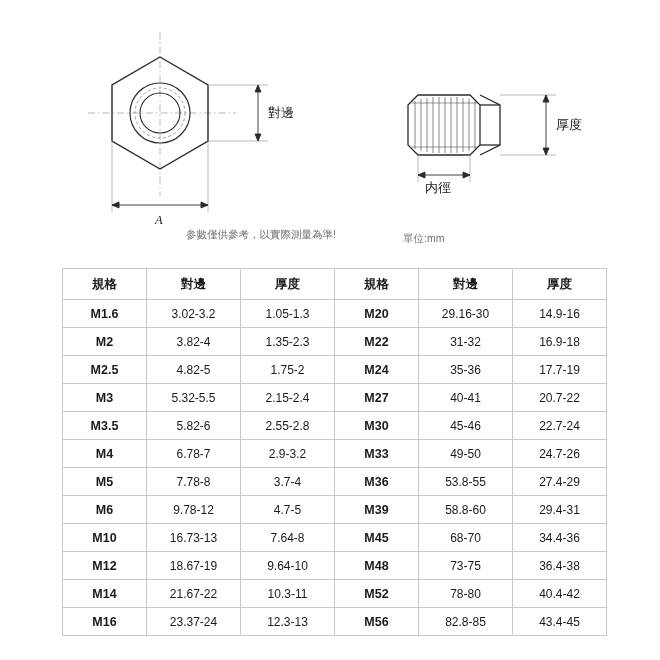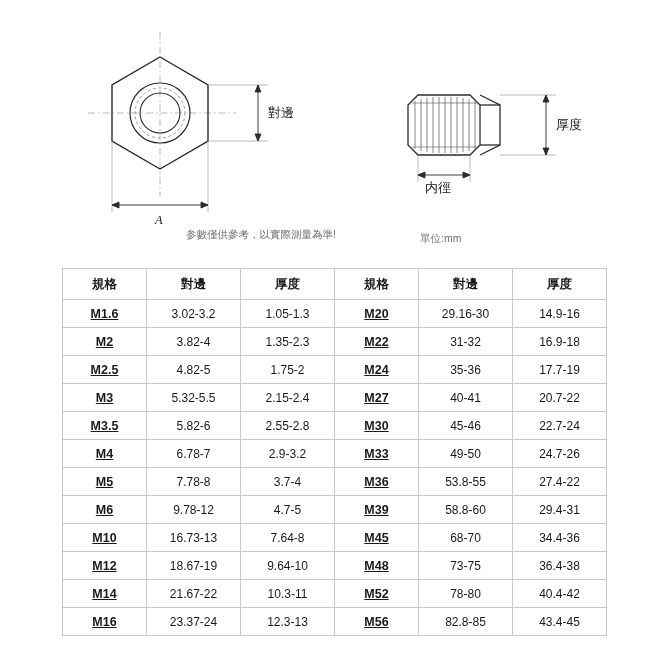--- a/index.html
+++ b/index.html
@@ -34,21 +34,21 @@
   .note-left {
     position: absolute;
     left: 186px;
     top: 228px;
     font-size: 10.5px;
     color: #6f6f6f;
     white-space: nowrap;
   }
   .note-right {
     position: absolute;
-    left: 420px;
+    left: 403px;
     top: 232px;
     font-size: 10.5px;
     color: #6f6f6f;
     white-space: nowrap;
   }
 
   
   .table-wrap {
     position: absolute;
     left: 62px;
@@ -70,21 +70,20 @@
     font-weight: normal;
   }
   table.spec thead th {
     font-weight: bold;
     font-size: 12.5px;
     height: 30px;
   }
   table.spec td.size {
     font-weight: bold;
     font-size: 12.5px;
-    text-decoration: underline;
   }
   col.c-size { width: 84px; }
   col.c-val  { width: 94px; }
 </style>
 </head>
 <body>
 
 <div class="page">
 
   <div class="diagram-area">
@@ -247,21 +246,21 @@
           <td class="size">M33</td>
           <td>49-50</td>
           <td>24.7-26</td>
         </tr>
         <tr>
           <td class="size">M5</td>
           <td>7.78-8</td>
           <td>3.7-4</td>
           <td class="size">M36</td>
           <td>53.8-55</td>
-          <td>27.4-22</td>
+          <td>27.4-29</td>
         </tr>
         <tr>
           <td class="size">M6</td>
           <td>9.78-12</td>
           <td>4.7-5</td>
           <td class="size">M39</td>
           <td>58.8-60</td>
           <td>29.4-31</td>
         </tr>
         <tr>

